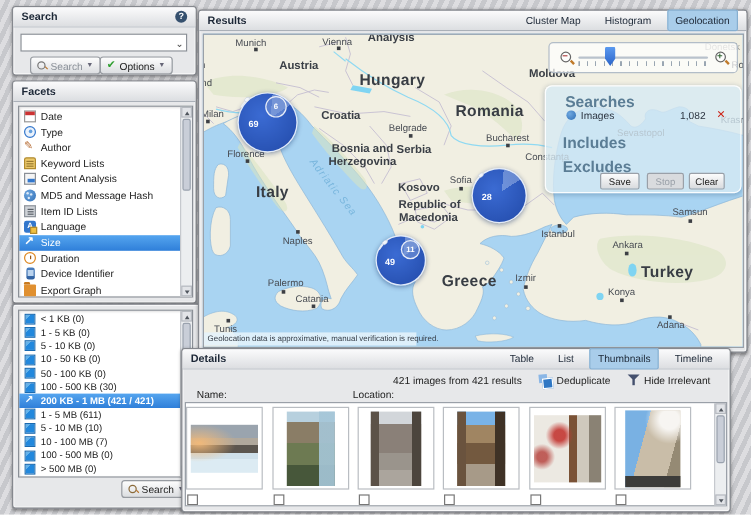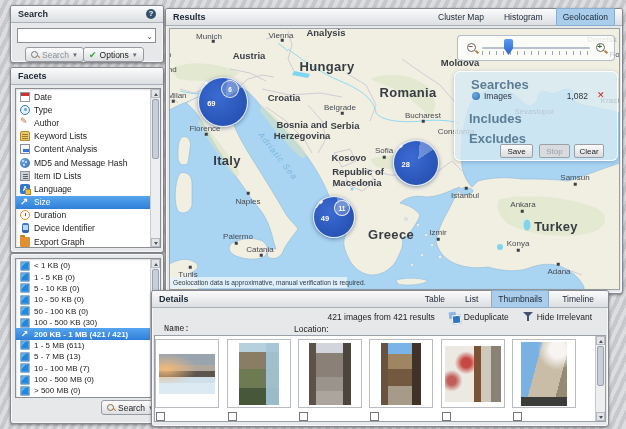--- a/index.html
+++ b/index.html
@@ -62,21 +62,21 @@
   .language-icon::after{content:"";position:absolute;right:-1px;bottom:-1px;width:4px;height:4px;background:#f0c040;border:1px solid #b08a2e;}
   .size-arrow-icon::after{content:"↗";position:absolute;left:0;top:-1px;font-size:10px;font-weight:bold;color:#fff;}
   .duration-icon{border:1.5px solid #dd8822;border-radius:50%;box-sizing:border-box;background:#fff;}
   .duration-icon::after{content:"";position:absolute;left:3.5px;top:1.5px;width:1.2px;height:3.5px;background:#995511;}
   .device-identifier-icon{background:linear-gradient(#4a7fc0,#2f5f9e);border-radius:2px;width:7px !important;flex-basis:7px !important;margin:0 1.5px;}
   .device-identifier-icon::after{content:"";position:absolute;left:1px;top:1.5px;width:5px;height:5px;background:#bcd4ee;}
   .export-sets-icon{background:#e09030;border-radius:1px;}
   .export-sets-icon::before{content:"";position:absolute;left:0;top:-1.5px;width:5px;height:2px;background:#c97a1e;border-radius:1px 1px 0 0;}
   .sizebox-icon{background:linear-gradient(135deg,#64b2ea 0 30%,#2288dd 30%);border:1px solid #1a6ab0;box-sizing:border-box;transform:rotate(-4deg);}
   
-  #sizePanel{left:10px;top:253px;width:152px;height:169px;}
+  #sizePanel{left:10px;top:253px;width:152px;height:169px;padding-left:47px;}
   #sizeList{left:4px;top:4px;width:144px;height:138px;}
   .size-item{height:11.4px;display:flex;align-items:center;gap:4px;padding-left:4px;font-size:8px;color:#222;white-space:nowrap;}
   .size-item.sel{background:linear-gradient(#55a5ef,#2f7fd9);color:#fff;font-weight:bold;}
   .size-item .fic{transform:scale(.9);}
   #sizeSearchBtn{position:absolute;left:90px;top:146px;}
   
   #resultsPanel{left:165px;top:8px;width:456px;height:284px;}
   #detailsPanel{left:151px;top:290px;width:456px;height:135px;}
   .tabs{display:flex;gap:6px;align-items:center;}
   .tab{font-size:8.5px;font-weight:normal;color:#1c2736;padding:1px 7px;border-radius:2px;}
@@ -286,21 +286,21 @@
           <div class="size-item sel">
             <span class="fic size-arrow-icon"></span>
             <span>200 KB - 1 MB (421 / 421)</span>
           </div>
           <div class="size-item">
             <span class="fic sizebox-icon"></span>
             <span>1 - 5 MB (611)</span>
           </div>
           <div class="size-item">
             <span class="fic sizebox-icon"></span>
-            <span>5 - 7 MB (13)</span>
+            <span>5 - 10 MB (10)</span>
           </div>
           <div class="size-item">
             <span class="fic sizebox-icon"></span>
             <span>10 - 100 MB (7)</span>
           </div>
           <div class="size-item">
             <span class="fic sizebox-icon"></span>
             <span>100 - 500 MB (0)</span>
           </div>
           <div class="size-item">
@@ -558,21 +558,21 @@
         <span class="dedup-icon"></span>
         <span>Deduplicate</span>
       </span>
       <span class="ditem">
         <span class="funnel-icon"></span>
         <span>Hide Irrelevant</span>
       </span>
     </div>
 
     <div class="fieldrow">
-      <span class="flabel" style="left:12px;font-family:Liberation Mono, monospace;">Name:</span>
+      <span class="flabel" style="left:12px;">Name:</span>
       <span class="flabel" style="left:142px;">Location:</span>
     </div>
 
     <div class="thumbbox">
       <div>
 
       <div class="tcell" style="position: absolute; left: 0px;">
             <div class="tcard">
               <span class="timg t1" style="width: 56px; height: 40px;"></span>
             </div>

